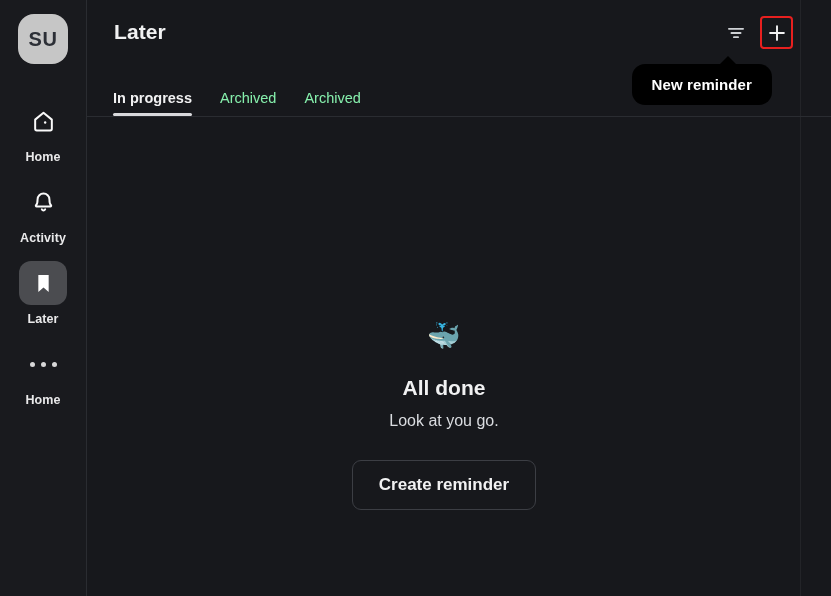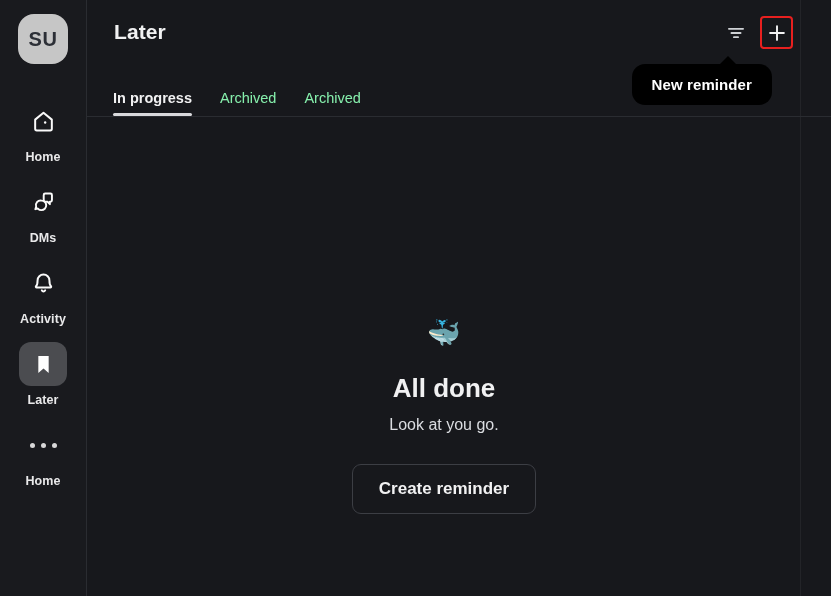--- a/index.html
+++ b/index.html
@@ -78,21 +78,21 @@
   .tooltip::after {
     content:""; position:absolute; top:-8px; right:35px;
     border-left:9px solid transparent; border-right:9px solid transparent;
     border-bottom:9px solid #000;
   }
 
   
   .content { flex:1; display:flex; align-items:center; justify-content:center; padding-right:30px; }
   .empty { display:flex; flex-direction:column; align-items:center; margin-top:120px; }
   .empty-emoji { font-size:27px; line-height:1; }
-  .empty-title { margin-top:26px; font-size:26px; font-weight:700; color:#f1f1f2; }
+  .empty-title { margin-top:26px; font-size:21px; font-weight:700; color:#f1f1f2; }
   .empty-sub { margin-top:12px; font-size:16px; color:#dadce0; font-weight:400; }
   .create-btn {
     margin-top:30px; padding:14px 26px; border-radius:9px;
     border:1px solid #3c3e44; background:transparent;
     color:#f1f1f2; font-size:17px; font-weight:700; cursor:pointer;
     font-family:"Liberation Sans", sans-serif;
   }
 </style>
 </head>
 <body>
@@ -110,29 +110,20 @@
       <div class="nav-item">
         <div class="nav-icon-wrap">
           <svg width="25" height="25" viewBox="0 0 24 24" fill="none" stroke="#fafafa" stroke-width="1.9" stroke-linecap="round" stroke-linejoin="round">
             <path d="M4 10.2 12 3.6l8 6.6V19a1.6 1.6 0 0 1-1.6 1.6H5.6A1.6 1.6 0 0 1 4 19z"></path>
             <circle cx="13.6" cy="13" r="1.15" fill="#fafafa" stroke="none"></circle>
           </svg>
         </div>
         <div class="nav-label">Home</div>
       </div>
 
-      <div class="nav-item">
-        <div class="nav-icon-wrap">
-          <svg width="25" height="25" viewBox="0 0 24 24" fill="none" stroke="#fafafa" stroke-width="1.85" stroke-linecap="round" stroke-linejoin="round">
-            <path d="M13.6 3.4h5.1a1.4 1.4 0 0 1 1.4 1.4v5.1a1.4 1.4 0 0 1-1.4 1.4h-.6v2.3l-2.3-2.3h-2.2a1.4 1.4 0 0 1-1.4-1.4V4.8a1.4 1.4 0 0 1 1.4-1.4z"></path>
-            <path d="M10 10.1a4.6 4.6 0 1 1 0 9.2 4.6 4.6 0 0 1-3.4-1.5l-2.4.6.7-2.3A4.6 4.6 0 0 1 10 10.1z"></path>
-          </svg>
-        </div>
-        <div class="nav-label">DMs</div>
-      </div>
 
       <div class="nav-item">
         <div class="nav-icon-wrap">
           <svg width="25" height="25" viewBox="0 0 24 24" fill="none" stroke="#fafafa" stroke-width="1.9" stroke-linecap="round" stroke-linejoin="round">
             <path d="M12 3.3a5.7 5.7 0 0 0-5.7 5.7c0 4.1-1.5 5.6-1.5 5.6a.8.8 0 0 0 .6 1.3h13.2a.8.8 0 0 0 .6-1.3s-1.5-1.5-1.5-5.6A5.7 5.7 0 0 0 12 3.3z"></path>
             <path d="M10.4 18.6a1.8 1.8 0 0 0 3.2 0"></path>
           </svg>
         </div>
         <div class="nav-label">Activity</div>
       </div>

